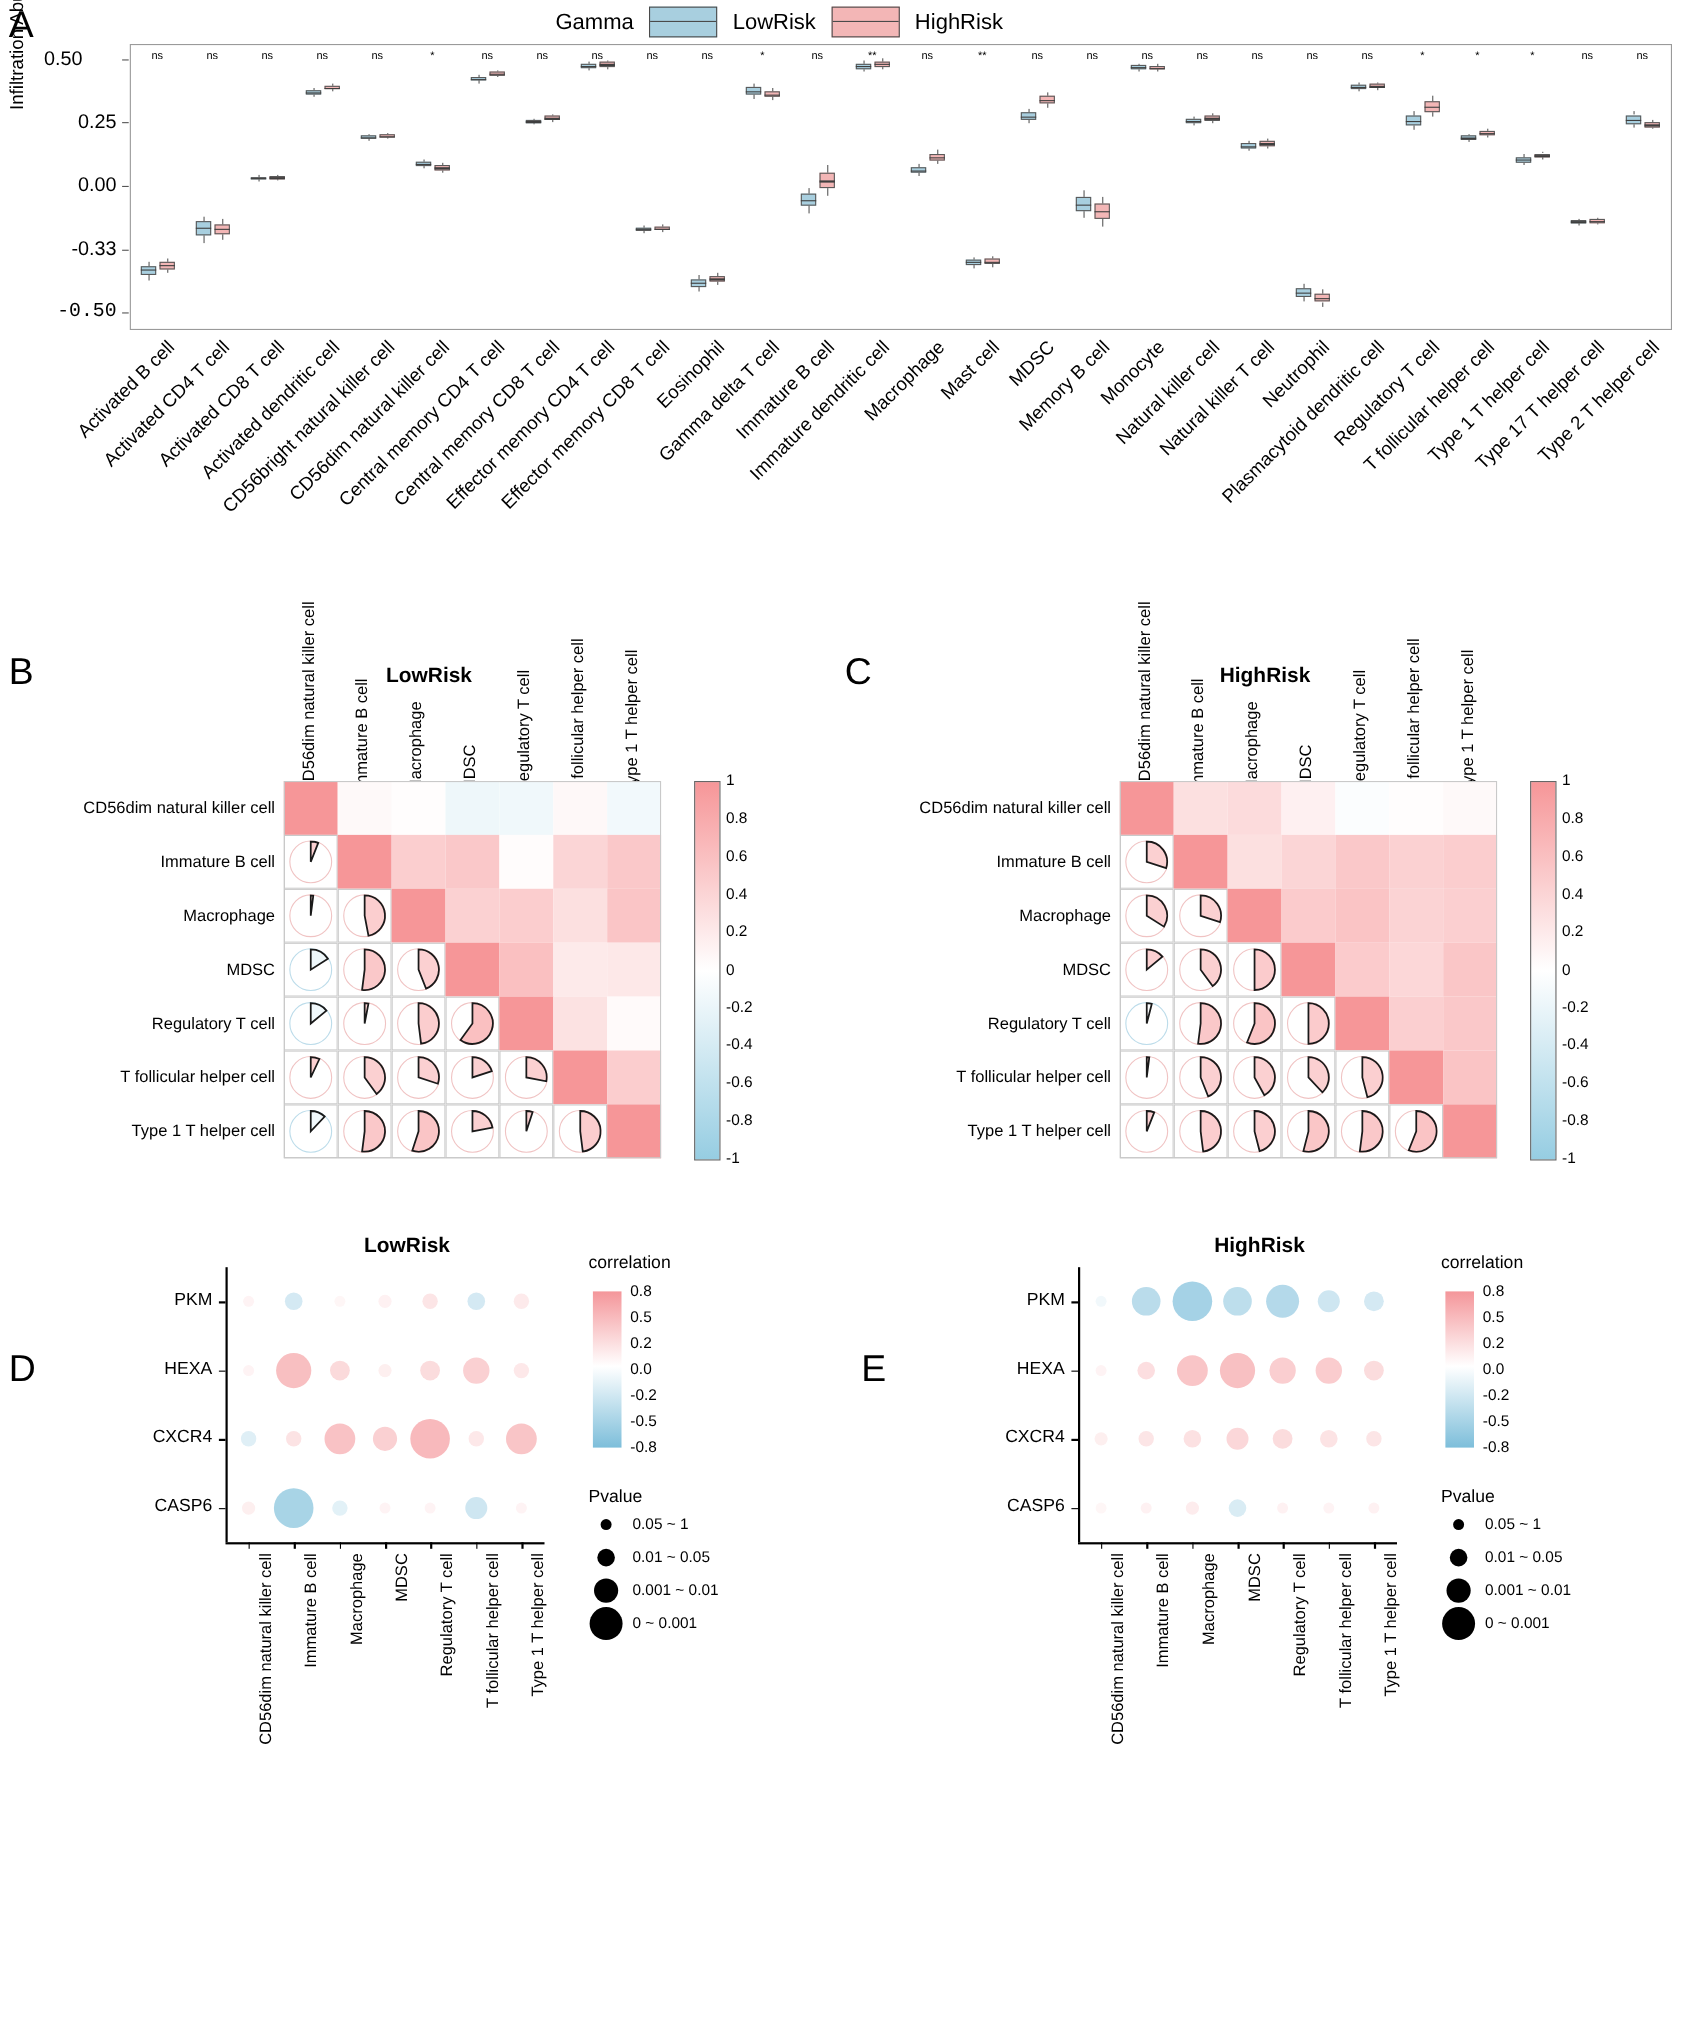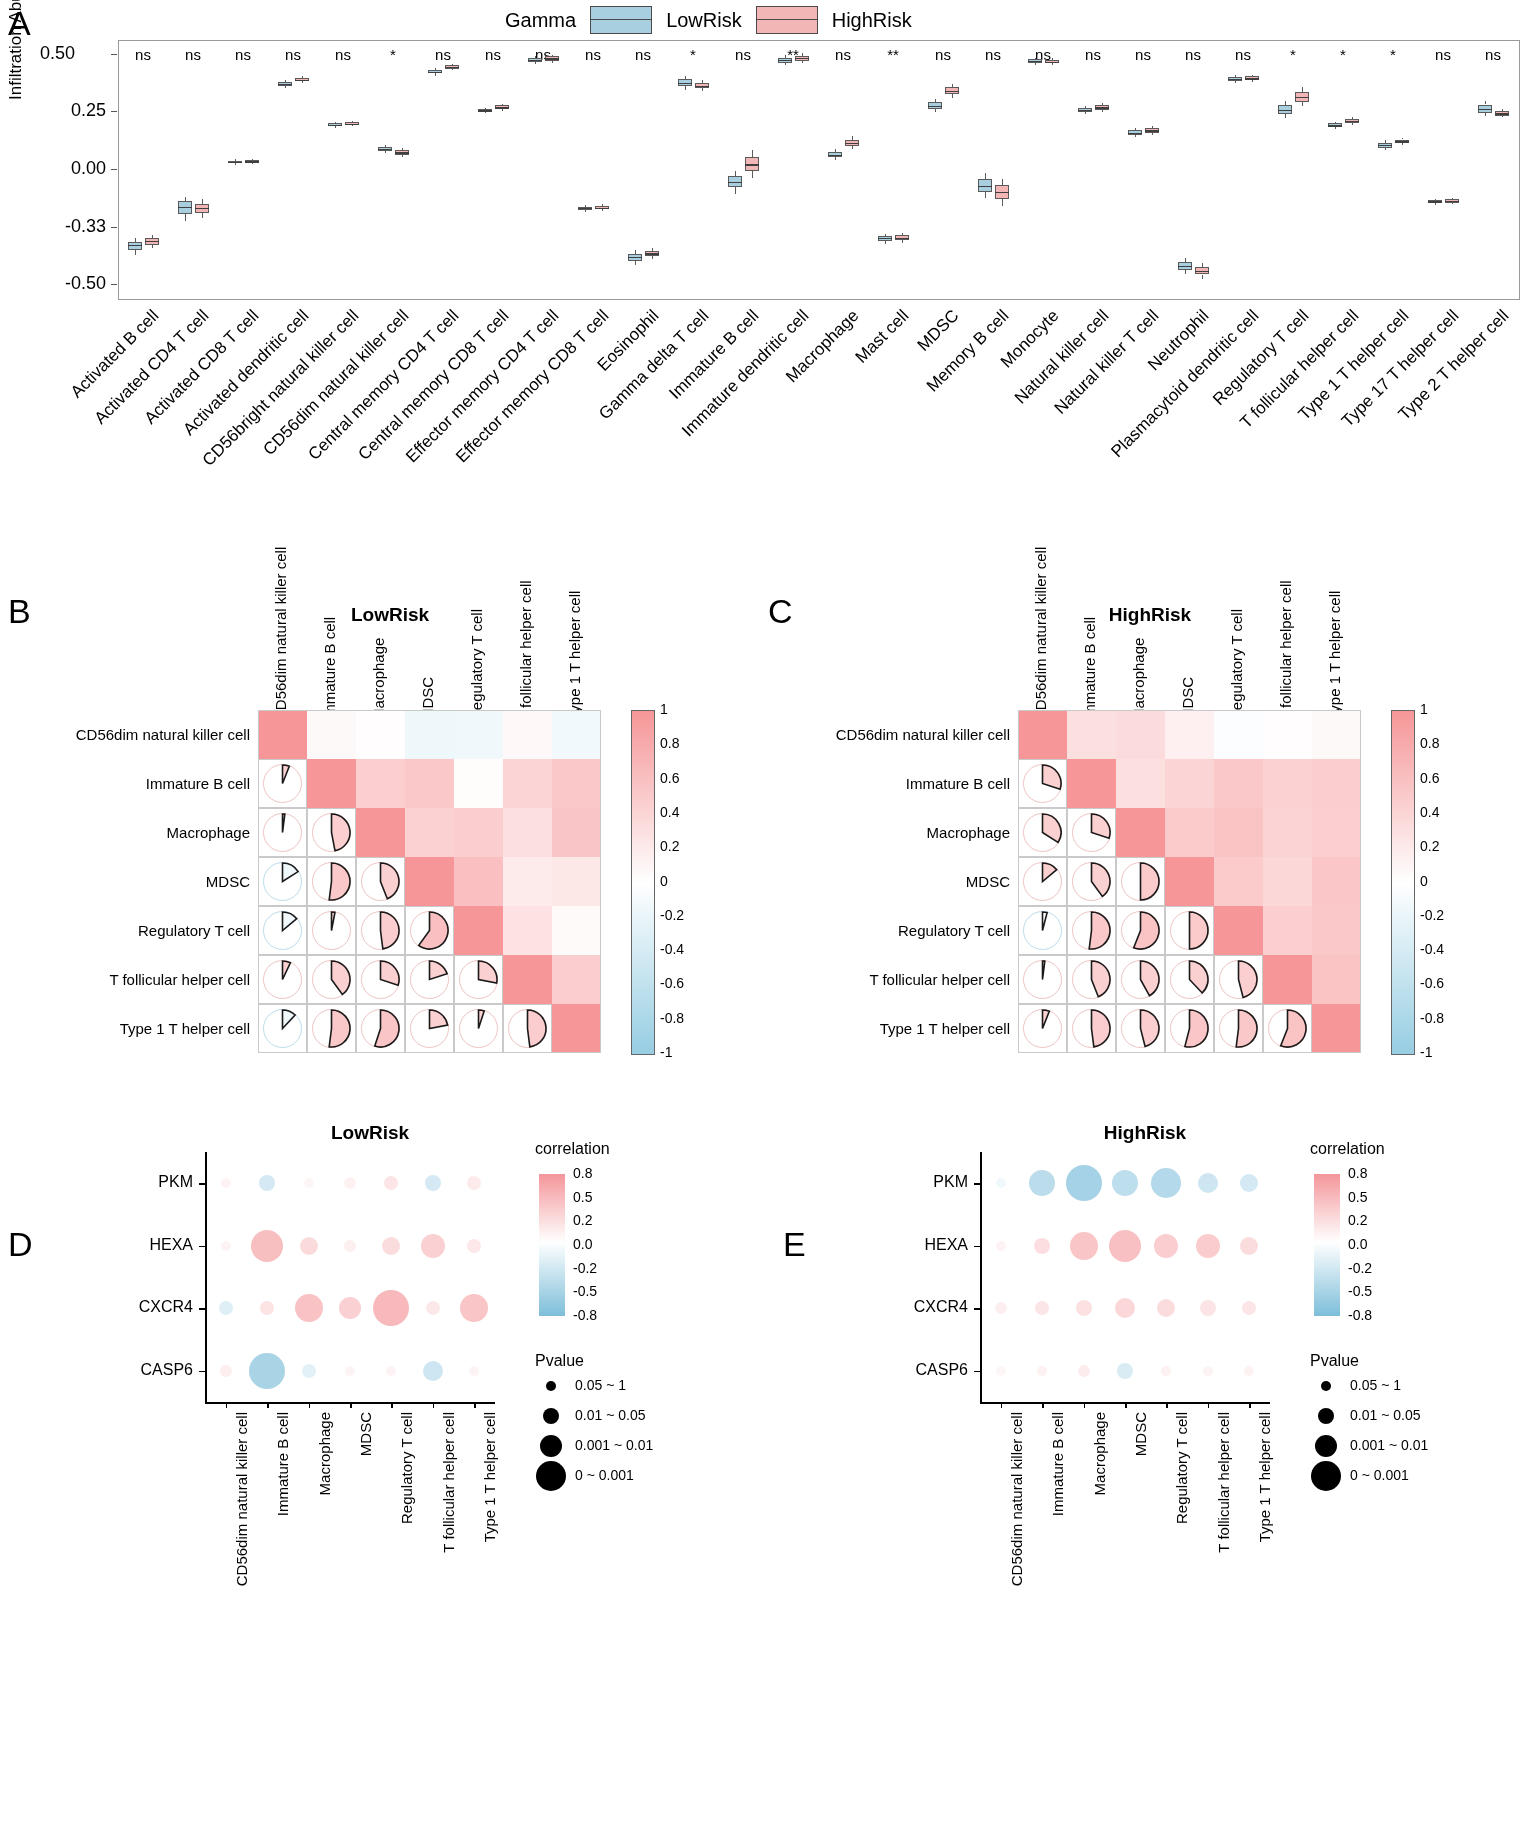--- a/index.html
+++ b/index.html
@@ -9,21 +9,21 @@
   #panelA{position:absolute;left:0;top:0;width:1535px;height:470px;}
   #legendA{position:absolute;left:505px;top:6px;display:flex;align-items:center;gap:14px;font-size:20px;}
   .legend-box{width:60px;height:26px;border:1.2px solid #4a4a4a;display:inline-block;}
   .legend-box.low{background:#a8cfdf;}
   .legend-box.high{background:#f3b6b6;}
   .legend-box .midline{display:block;height:1.2px;background:#4a4a4a;margin-top:12px;}
   #plotA{position:absolute;left:118px;top:40px;width:1400px;height:258px;border:1px solid #9a9a9a;background:#fff;}
   #ylabA{position:absolute;left:6px;top:100px;transform:rotate(-90deg);transform-origin:left top;font-size:17px;white-space:nowrap;}
   .ytickA{position:absolute;right:1522px;font-size:18px;text-align:right;width:70px;}
   .ytickmarkA{position:absolute;width:6px;height:1px;background:#555;}
-  .sigA{position:absolute;font-size:15px;text-align:center;transform:translateX(-50%);}
+  .sigA{position:absolute;font-size:10px;text-align:center;transform:translateX(-50%);}
   .bx{position:absolute;border:1.1px solid #5a5a5a;box-sizing:border-box;}
   .bx.low{background:#a8cfdf;}
   .bx.high{background:#f3b6b6;}
   .wk{position:absolute;width:1.1px;background:#5a5a5a;}
   .med{position:absolute;height:1.3px;background:#3f3f3f;}
   .xlabA{position:absolute;font-size:17px;white-space:nowrap;transform-origin:right top;transform:rotate(-45deg);text-align:right;}
   
   .corrTitle{position:absolute;font-size:19px;font-weight:bold;}
   .cell{position:absolute;box-sizing:border-box;}
   .cellbox{position:absolute;box-sizing:border-box;border:1px solid #c9c9c9;}
@@ -54,21 +54,21 @@
     <span>LowRisk</span>
     <span class="legend-box high">
         <span class="midline"></span>
       </span>
     <span>HighRisk</span>
   </div>
 
   <div id="ylabA">Infiltration Abundance</div>
   <div id="plotA"></div>
   <div id="aticks">
-      <div class="ytickA" style="position: absolute; left: 40px; width: 66px; text-align: right; top: 273.179px;">-0.50</div>
+      <div class="ytickA" style="position: absolute; left: 40px; width: 66px; text-align: right; top: 273.179px; font-family: Liberation Mono, monospace;">-0.50</div>
       <div class="ytickmarkA" style="left: 111px; top: 284.179px;"></div>
       <div class="ytickA" style="position: absolute; left: 40px; width: 66px; text-align: right; top: 215.589px;">-0.33</div>
       <div class="ytickmarkA" style="left: 111px; top: 226.589px;"></div>
       <div class="ytickA" style="position: absolute; left: 40px; width: 66px; text-align: right; top: 158px;">0.00</div>
       <div class="ytickmarkA" style="left: 111px; top: 169px;"></div>
       <div class="ytickA" style="position: absolute; left: 40px; width: 66px; text-align: right; top: 100.411px;">0.25</div>
       <div class="ytickmarkA" style="left: 111px; top: 111.411px;"></div>
       <div class="ytickA" style="position: absolute; left: 40px; width: 66px; text-align: left; top: 42.8214px;">0.50</div>
       <div class="ytickmarkA" style="left: 111px; top: 53.8214px;"></div>
     </div>

